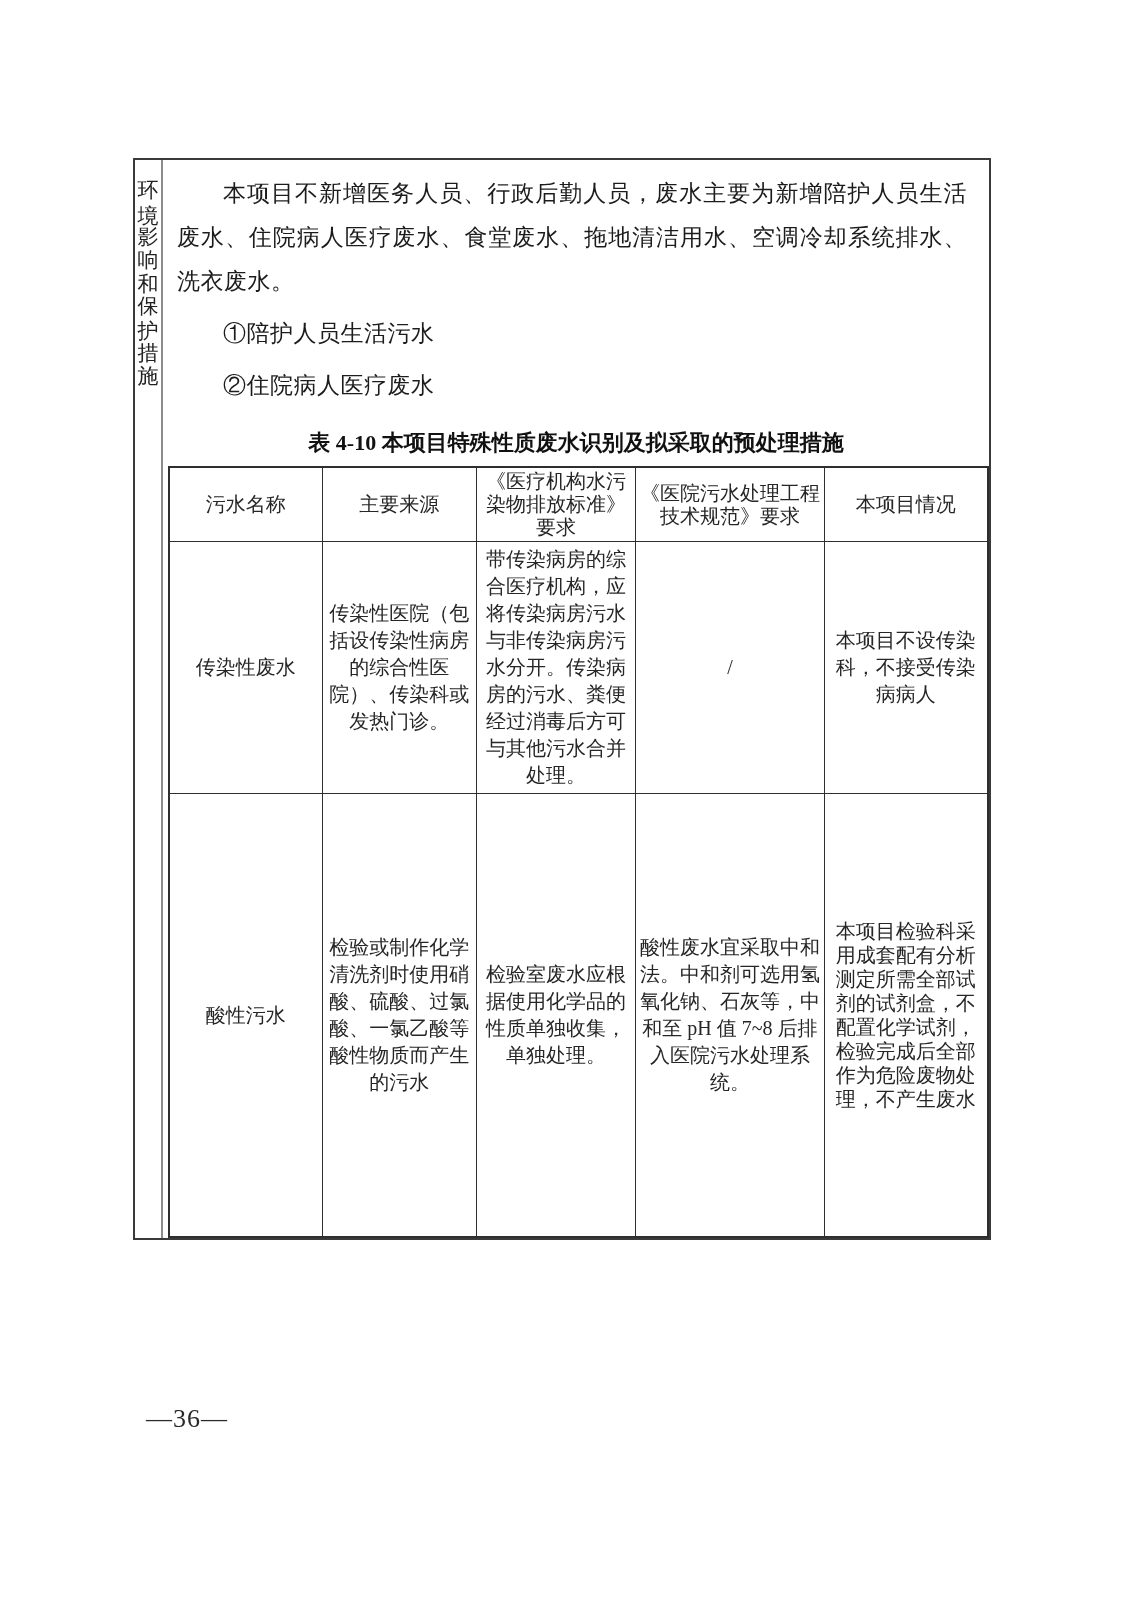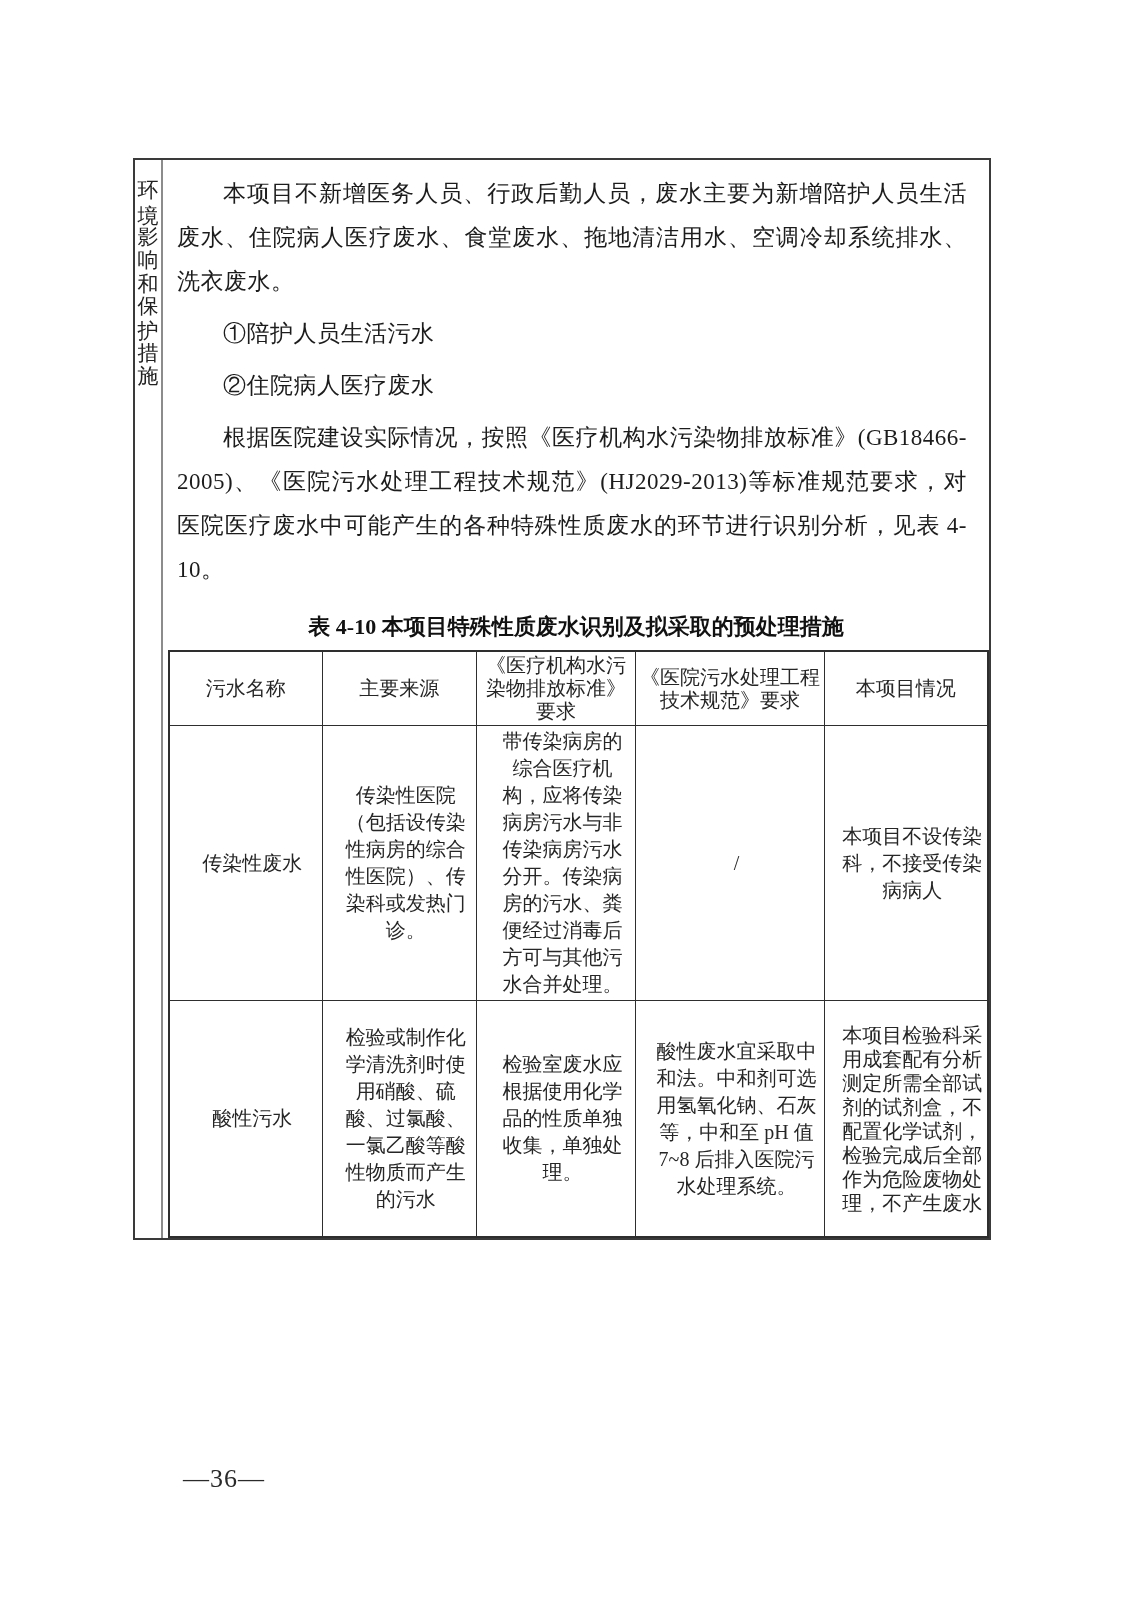--- a/index.html
+++ b/index.html
@@ -82,47 +82,45 @@
     border: 1px solid #2e2e2e;
     text-align: center;
     vertical-align: middle;
     padding: 2px 3px;
     font-weight: normal;
     font-size: 20px;
     color: #262626;
     overflow: hidden;
   }
   .doc-table th { line-height: 23px; height: 66px; }
-  .doc-table td { line-height: 27px; padding-left: 16px; }
+  .doc-table td { line-height: 27px; }
   .doc-table tr.row-1 td { height: 252px; }
   .doc-table td.lh-tight { line-height: 24px; margin-left: 13px; }
 
   .page-number {
     position: absolute;
-    left: 146px; top: 1464px;
+    left: 146px; top: 1404px;
     font-size: 26px;
     letter-spacing: 1px;
     color: #2a2a2a;
-    margin-left: 37px;
   }
 </style>
 </head>
 <body>
 
 <div class="form">
   <div class="sidebar">
     <div class="sidebar-label">环境影响和保护措施</div>
   </div>
 
   <div class="content">
     <div class="paragraphs">
       <p class="para">本项目不新增医务人员、行政后勤人员，废水主要为新增陪护人员生活废水、住院病人医疗废水、食堂废水、拖地清洁用水、空调冷却系统排水、洗衣废水。</p>
       <p class="para">①陪护人员生活污水</p>
       <p class="para">②住院病人医疗废水</p>
-      <p class="para">根据医院建设实际情况，按照《医疗机构水污染物排放标准》(GB18466-2005)、《医院污水处理工程技术规范》(HJ2029-2013)等标准规范要求，对医院医疗废水中可能产生的各种特殊性质废水的环节进行识别分析，见表 4-10。</p>
     </div>
 
     <div class="table-title">表 4-10 本项目特殊性质废水识别及拟采取的预处理措施</div>
 
     <div class="table-wrap">
       <table class="doc-table">
         <colgroup>
           <col style="width:18.7%">
           <col style="width:18.8%">
           <col style="width:19.5%">

